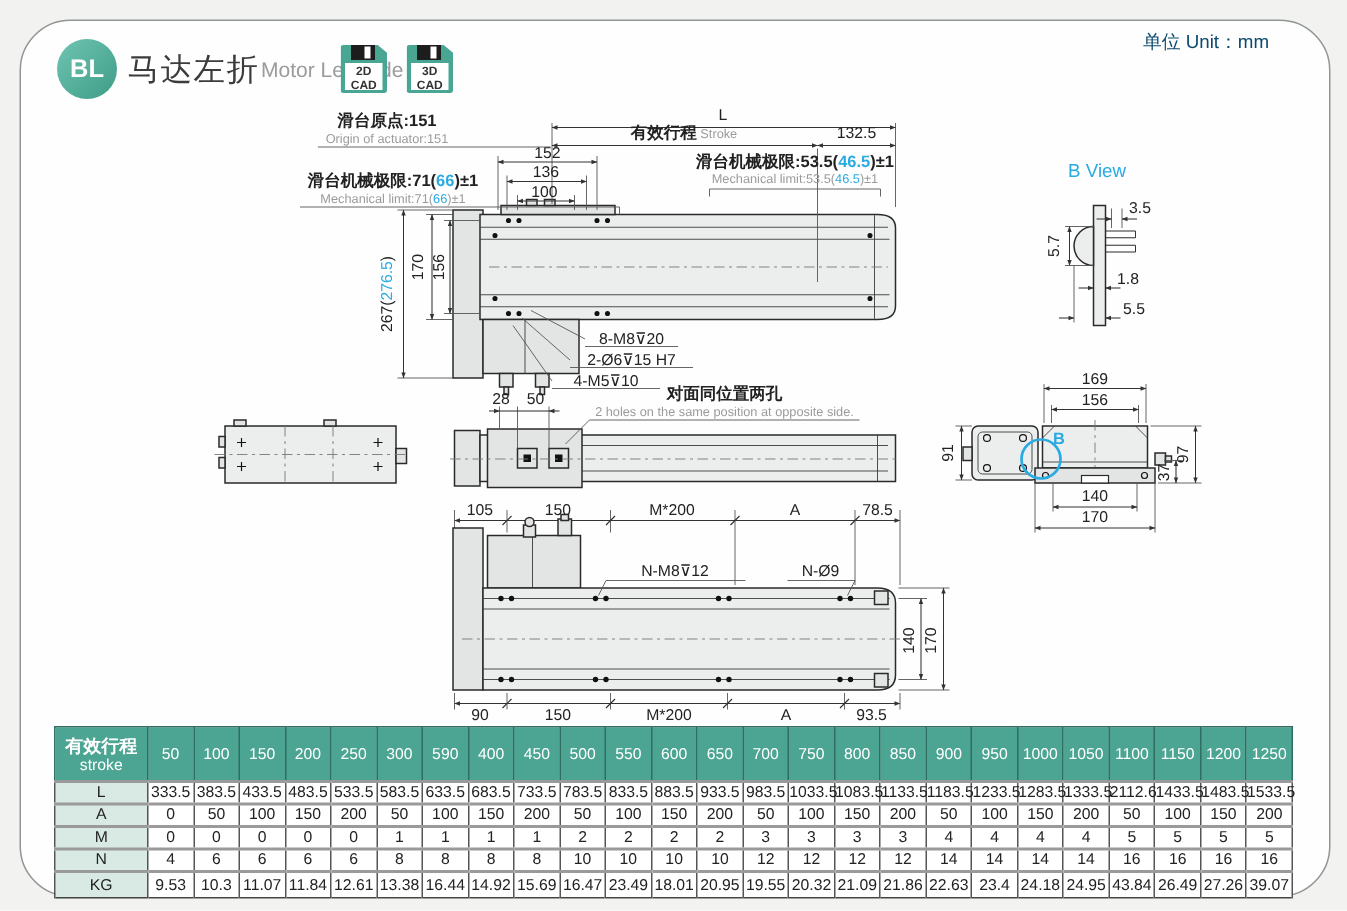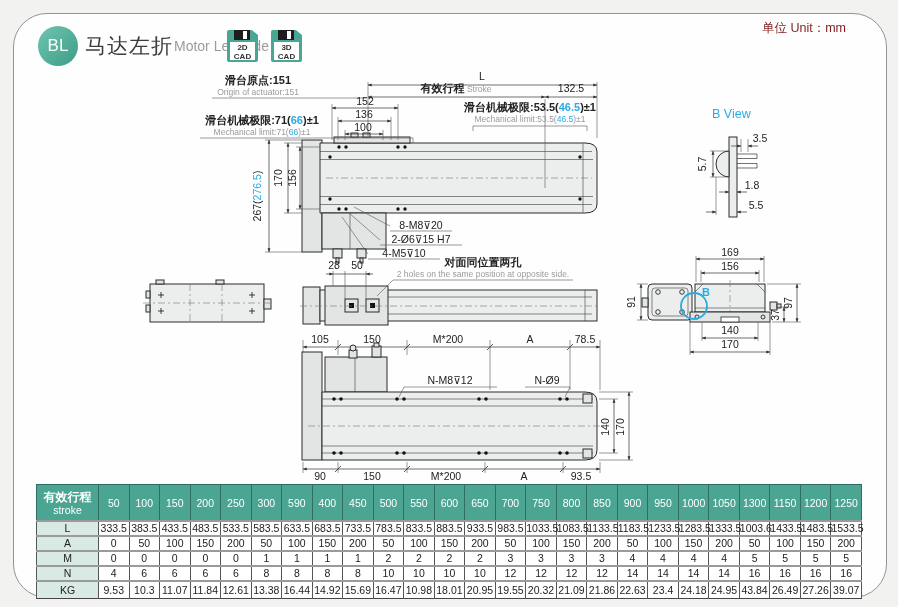--- a/index.html
+++ b/index.html
@@ -3,31 +3,31 @@
 <meta charset="utf-8">
 <style>
   html,body{margin:0;padding:0}
   body{width:898px;height:607px;background:#f2f2f1;position:relative;overflow:hidden;
        font-family:"Liberation Sans","DejaVu Sans",sans-serif;color:#222}
   .frame{position:absolute;left:13px;top:13px;width:872px;height:583px;
          border:1.6px solid #8f9693;border-radius:34px;background:#fefefe}
   .abs{position:absolute}
   
   .badge{left:38px;top:26px;width:40px;height:40px;border-radius:50%;
-         background:linear-gradient(135deg,#6fc5b2,#3e9c85);color:#fff;font-weight:normal;
+         background:linear-gradient(135deg,#6fc5b2,#3e9c85);color:#fff;font-weight:bold;
          font-size:17px;display:flex;align-items:center;justify-content:center}
   .title-cn{left:85px;top:32px;font-size:21px;font-weight:normal;color:#3c3c3c;letter-spacing:1px}
   .title-en{left:174px;top:38px;font-size:14px;color:#9b9b9b}
   .floppy{top:30px;width:31px;height:32px;background:#49a692;border-radius:2px;
           clip-path:polygon(0 0,80% 0,100% 16%,100% 100%,0 100%)}
   .floppy .shutter{position:absolute;left:7px;top:0;width:16px;height:10px;background:#1d1d1d}
   .floppy .slot{position:absolute;right:3px;top:1px;width:4px;height:8px;background:#fff}
   .floppy .label{position:absolute;left:3px;top:12px;right:3px;bottom:2px;background:#fff;
           font-size:8px;font-weight:bold;color:#333;text-align:center;line-height:9px;padding-top:1px}
-  .unit{left:762px;top:20px;font-size:12.5px;color:#7f1d1d}
+  .unit{left:762px;top:20px;font-size:12.5px;color:#0c4a6e}
   
   svg{position:absolute;left:0;top:0}
   .part{fill:#eceeee;stroke:#2a2a2a;stroke-width:1}
   .part2{fill:#e3e5e5;stroke:#2a2a2a;stroke-width:1}
   .thin{stroke:#3a3a3a;stroke-width:.6;fill:none}
   .el{stroke:#555;stroke-width:.6;fill:none}
   .dl{stroke:#333;stroke-width:.7;fill:none}
   .dash{stroke:#777;stroke-width:.6;fill:none;stroke-dasharray:7 3 2 3}
   .dot{fill:#111}
   .dt{font-size:10.5px;fill:#222;text-anchor:middle}
@@ -448,21 +448,21 @@
         <th>600</th>
         <th>650</th>
         <th>700</th>
         <th>750</th>
         <th>800</th>
         <th>850</th>
         <th>900</th>
         <th>950</th>
         <th>1000</th>
         <th>1050</th>
-        <th>1300</th>
+        <th>1100</th>
         <th>1150</th>
         <th>1200</th>
         <th>1250</th>
       </tr>
     </thead>
   <tbody id="spec-body">
       <tr>
         <td class="lab">L</td>
         <td>333.5</td>
         <td>383.5</td>
@@ -478,21 +478,21 @@
         <td>883.5</td>
         <td>933.5</td>
         <td>983.5</td>
         <td>1033.5</td>
         <td>1083.5</td>
         <td>1133.5</td>
         <td>1183.5</td>
         <td>1233.5</td>
         <td>1283.5</td>
         <td>1333.5</td>
-        <td>1003.6</td>
+        <td>2112.6</td>
         <td>1433.5</td>
         <td>1483.5</td>
         <td>1533.5</td>
       </tr>
       <tr>
         <td class="lab">A</td>
         <td>0</td>
         <td>50</td>
         <td>100</td>
         <td>150</td>
@@ -579,21 +579,21 @@
         <td>9.53</td>
         <td>10.3</td>
         <td>11.07</td>
         <td>11.84</td>
         <td>12.61</td>
         <td>13.38</td>
         <td>16.44</td>
         <td>14.92</td>
         <td>15.69</td>
         <td>16.47</td>
-        <td>10.98</td>
+        <td>23.49</td>
         <td>18.01</td>
         <td>20.95</td>
         <td>19.55</td>
         <td>20.32</td>
         <td>21.09</td>
         <td>21.86</td>
         <td>22.63</td>
         <td>23.4</td>
         <td>24.18</td>
         <td>24.95</td>

